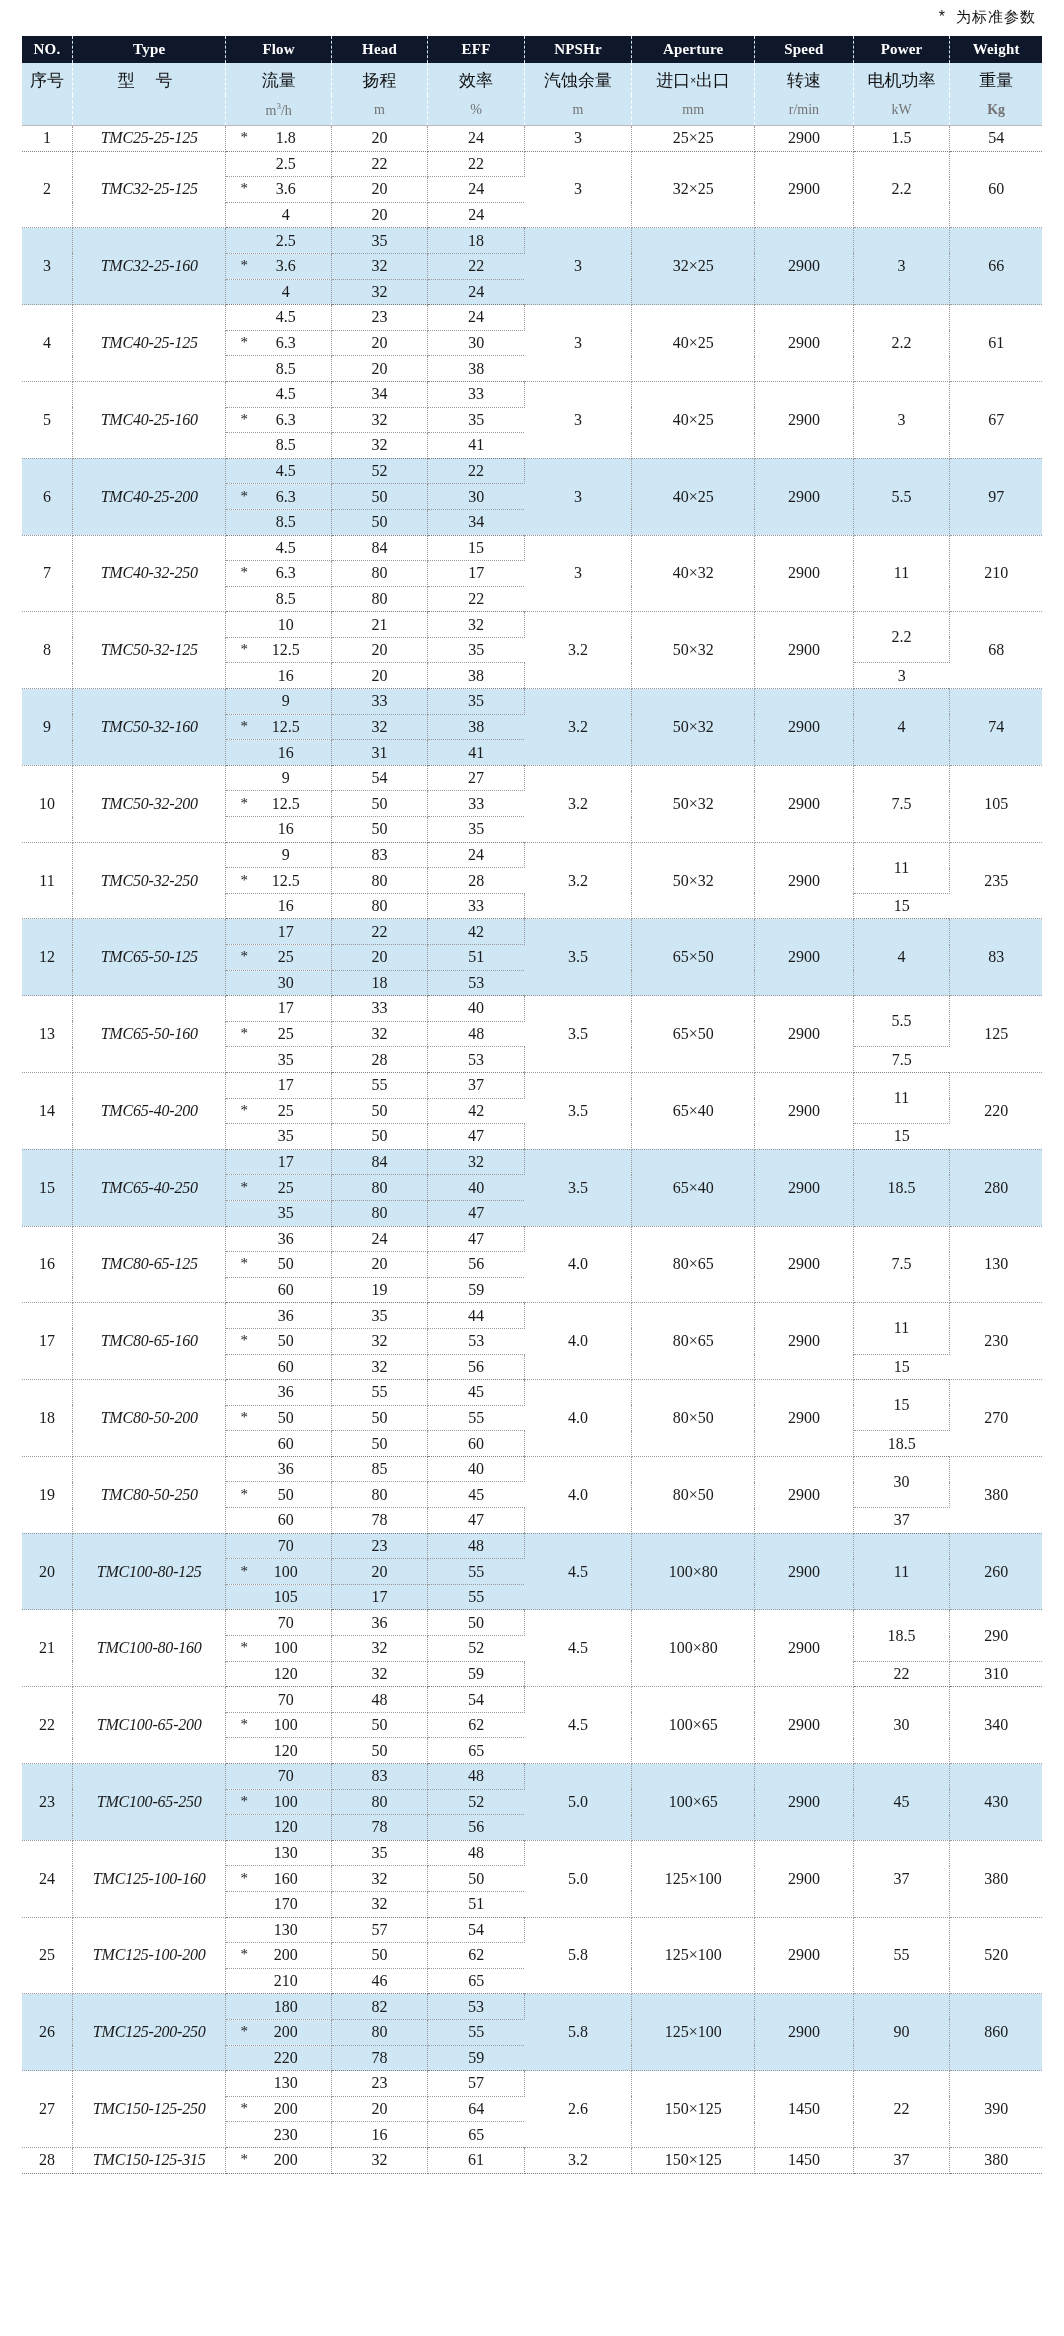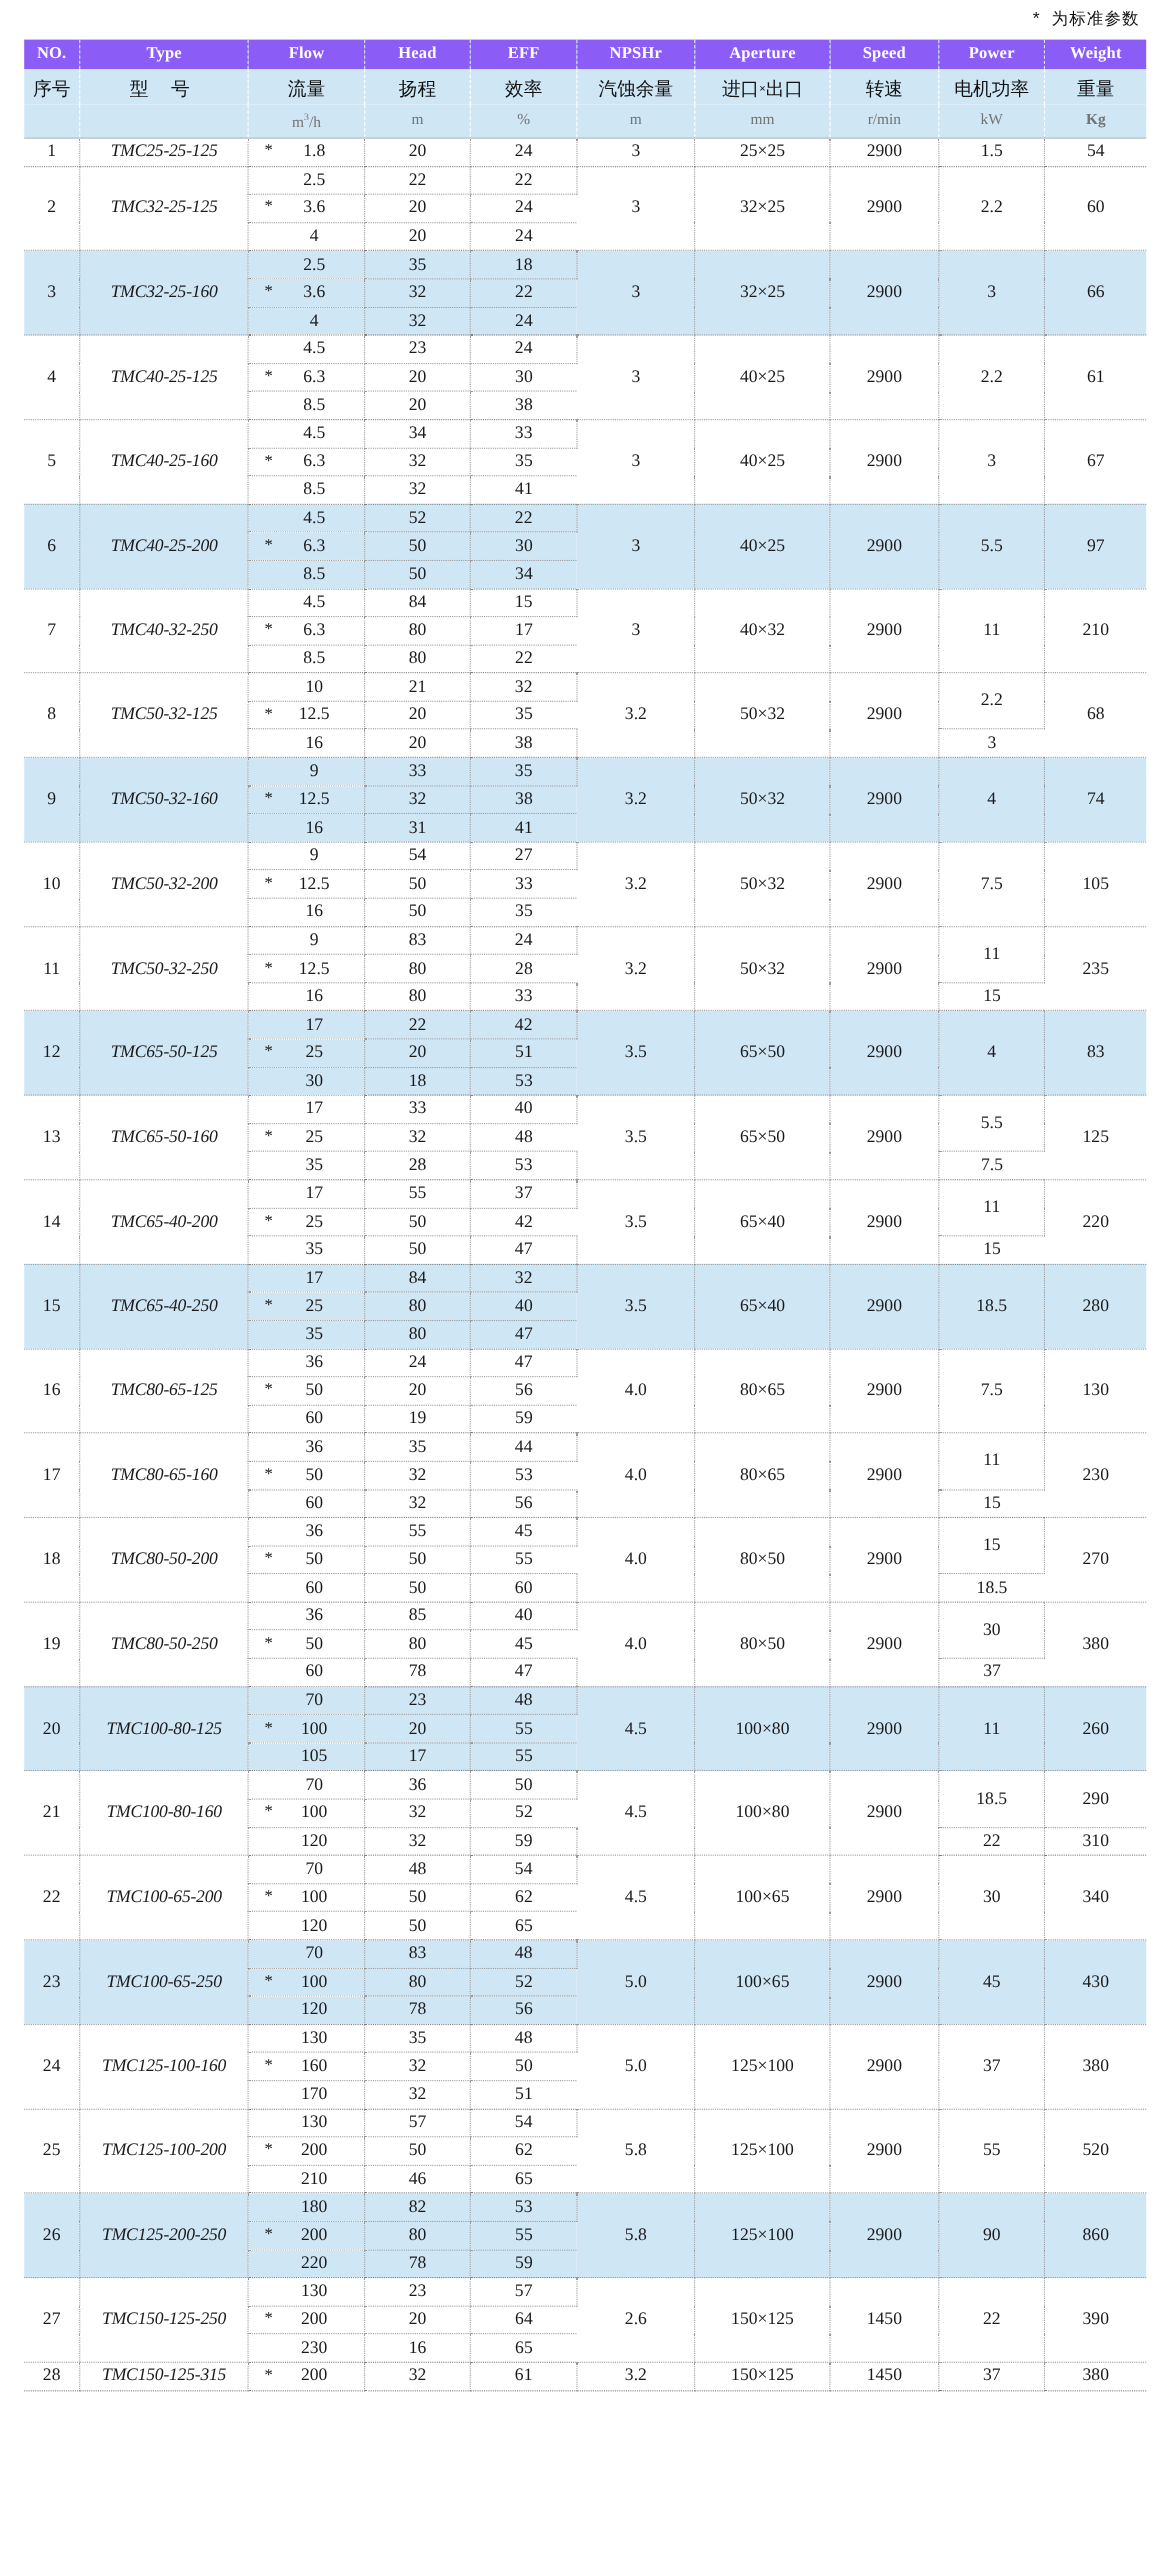--- a/index.html
+++ b/index.html
@@ -27,21 +27,21 @@
     border-collapse:collapse;
     table-layout:fixed;
     font-size:15px;
   }
   table.spec td, table.spec th{
     padding:0; margin:0; text-align:center; vertical-align:middle;
   }
 
   
   tr.hdr-en th{
-    background:#8b5cf6;
+    background:#0f172a;
     color:#ffffff;
     font-family:"Liberation Serif", serif;
     font-weight:bold;
     font-size:15px;
     height:27px;
     border-right:1px dashed #cfe6f5;
     letter-spacing:.2px;
   }
   tr.hdr-en th:last-child{border-right:none;text-align:center;}
 

